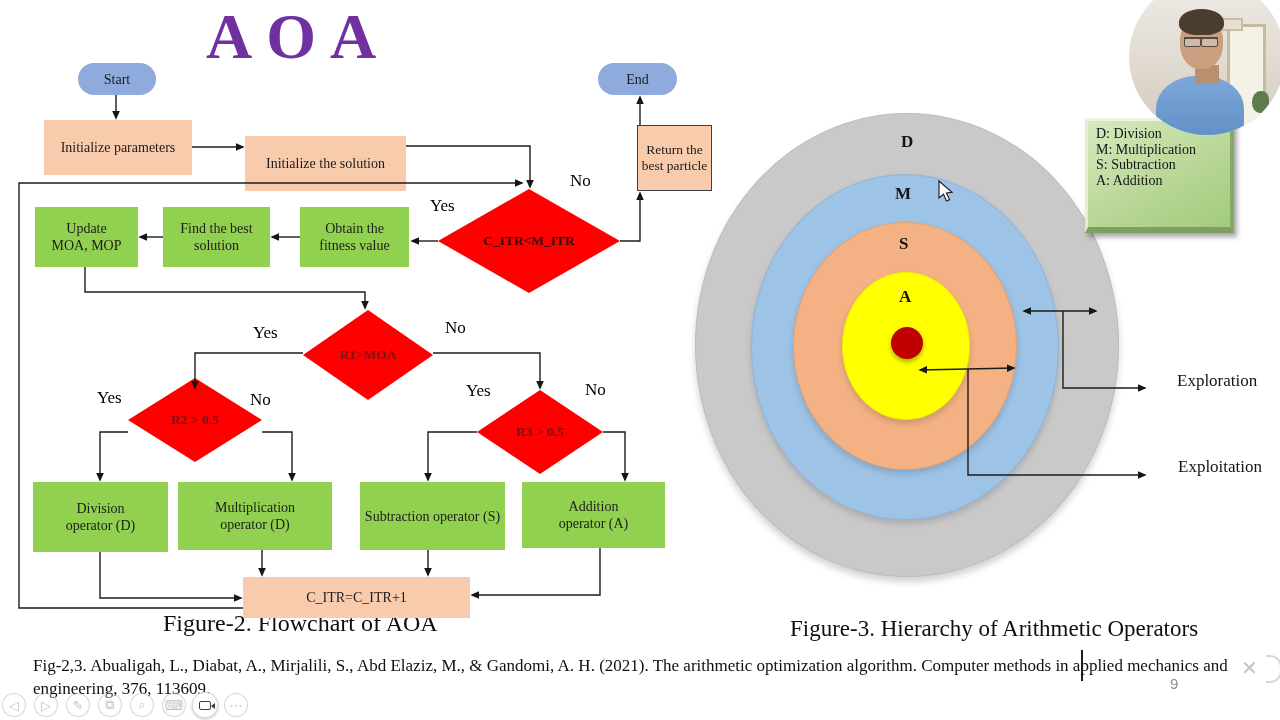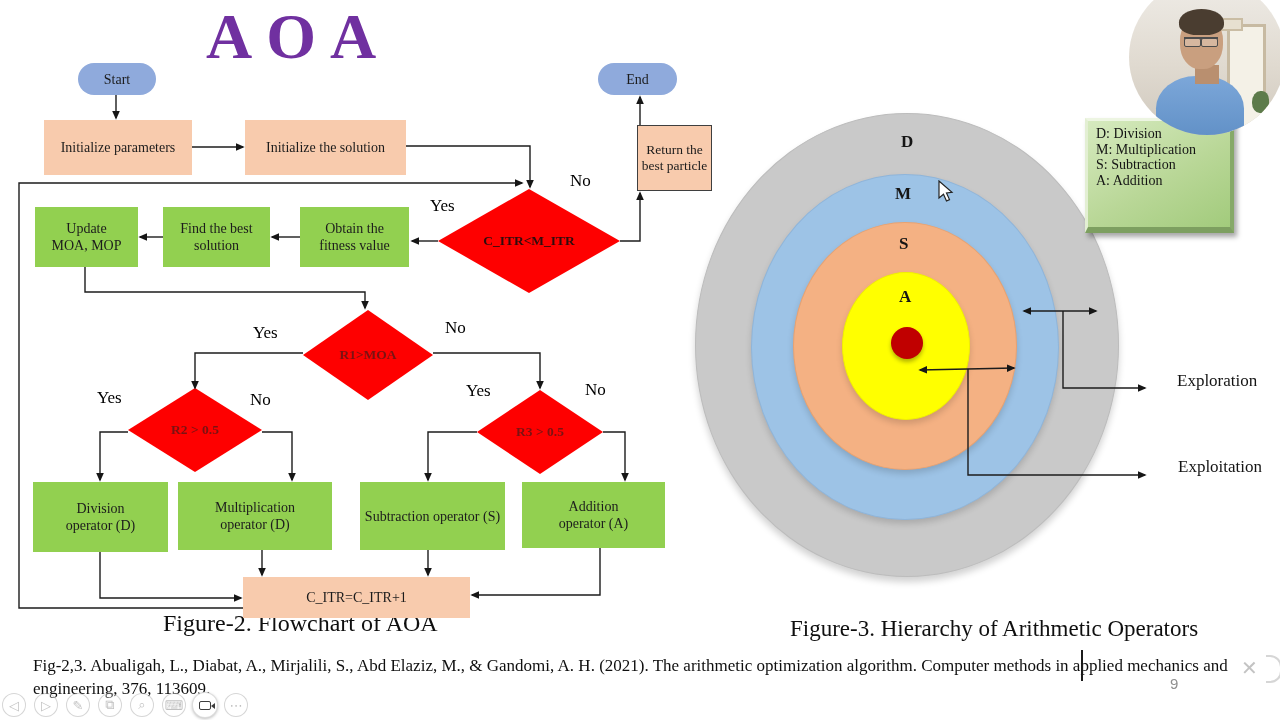--- a/index.html
+++ b/index.html
@@ -94,39 +94,39 @@
   .cursor-svg { position:absolute; left:937px; top:180px; z-index:30; }
 </style>
 </head>
 <body>
 
 <div class="abs slide-title">AOA</div>
 
 <div class="node pill" style="left:78px;top:63px;width:78px;height:32px;">Start</div>
 <div class="node pill" style="left:598px;top:63px;width:79px;height:32px;">End</div>
 <div class="node peach" style="left:44px;top:120px;width:148px;height:55px;">Initialize parameters</div>
-<div class="node peach" style="left:245px;top:120px;width:161px;height:55px;">Initialize the solution</div>
+<div class="node peach" style="left:245px;top:136px;width:161px;height:55px;">Initialize the solution</div>
 <div class="node peach-b" style="left:603px;top:125px;width:75px;height:66px;font-size:13.5px;line-height:16px;margin-left:34px;">Return the best particle</div>
 <div class="node green" style="left:35px;top:207px;width:103px;height:60px;">
     <span style="max-width:72px;">Update MOA, MOP</span>
   </div>
 <div class="node green" style="left:163px;top:207px;width:107px;height:60px;">
     <span style="max-width:92px;">Find the best solution</span>
   </div>
 <div class="node green" style="left:300px;top:207px;width:109px;height:60px;">
     <span style="max-width:94px;">Obtain the fitness value</span>
   </div>
 
 <div class="diamond" style="left:438px;top:189px;width:182px;height:104px;">
     <span class="dtext-dark">C_ITR&lt;M_ITR</span>
   </div>
 <div class="diamond" style="left:303px;top:310px;width:130px;height:90px;">
     <span class="dtext">R1&gt;MOA</span>
   </div>
-<div class="diamond" style="left:128px;top:388px;width:134px;height:84px;text-align:right;">
+<div class="diamond" style="left:128px;top:378px;width:134px;height:84px;text-align:right;">
     <span class="dtext">R2 &gt; 0.5</span>
   </div>
 <div class="diamond" style="left:477px;top:390px;width:126px;height:84px;text-align:right;">
     <span class="dtext">R3 &gt; 0.5</span>
   </div>
 
 <div class="node green" style="left:33px;top:482px;width:135px;height:70px;">
     <span style="max-width:92px;">Division operator (D)</span>
   </div>
 <div class="node green" style="left:178px;top:482px;width:154px;height:68px;">

